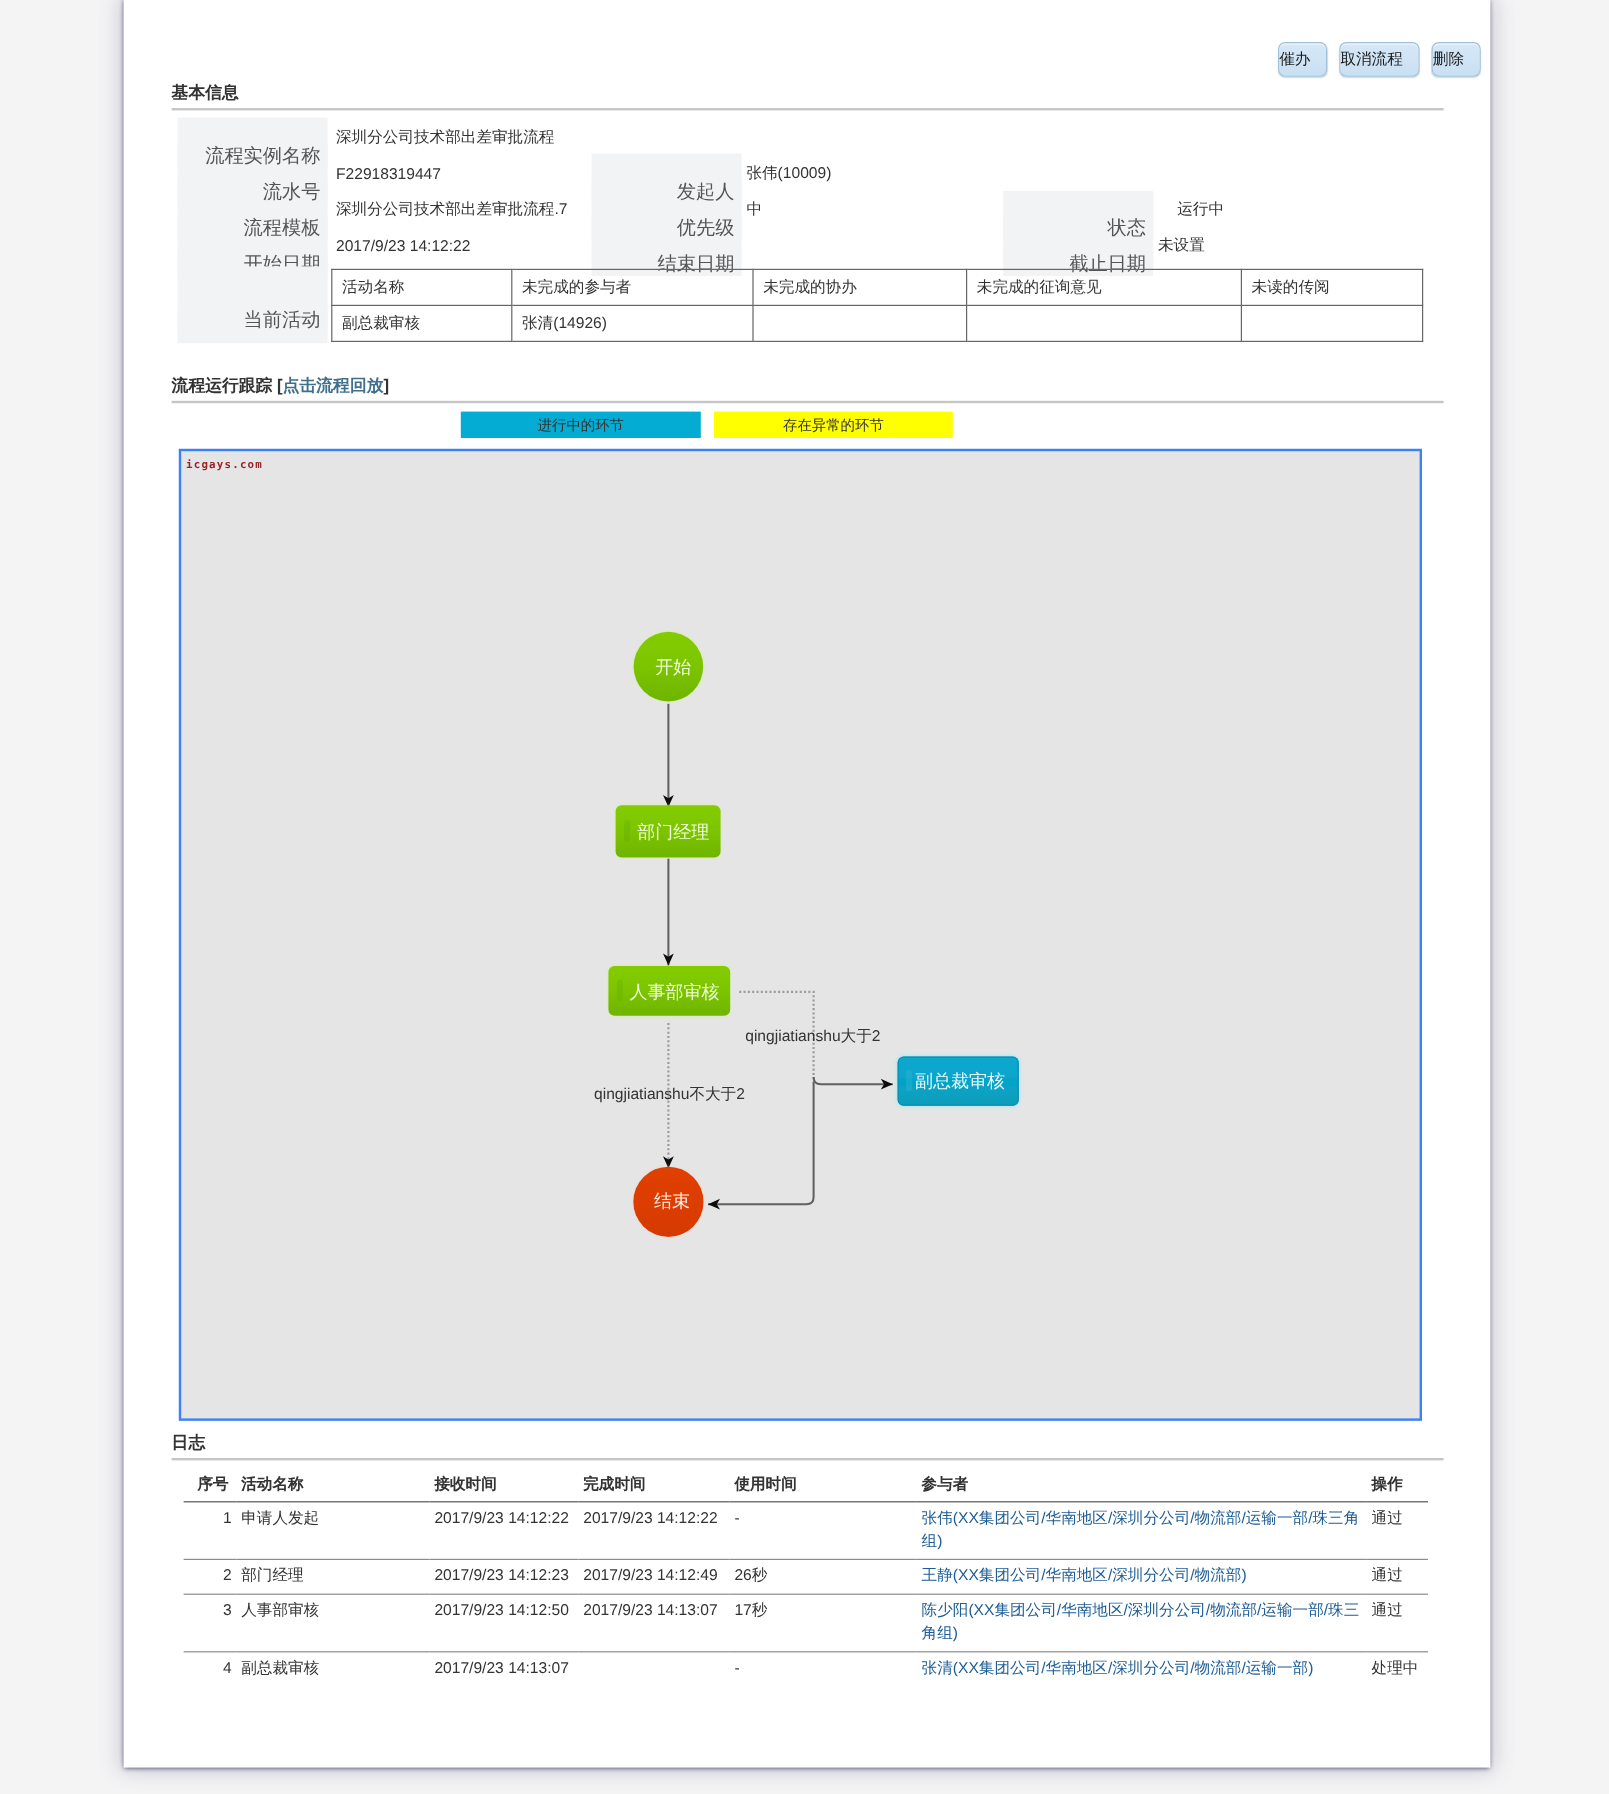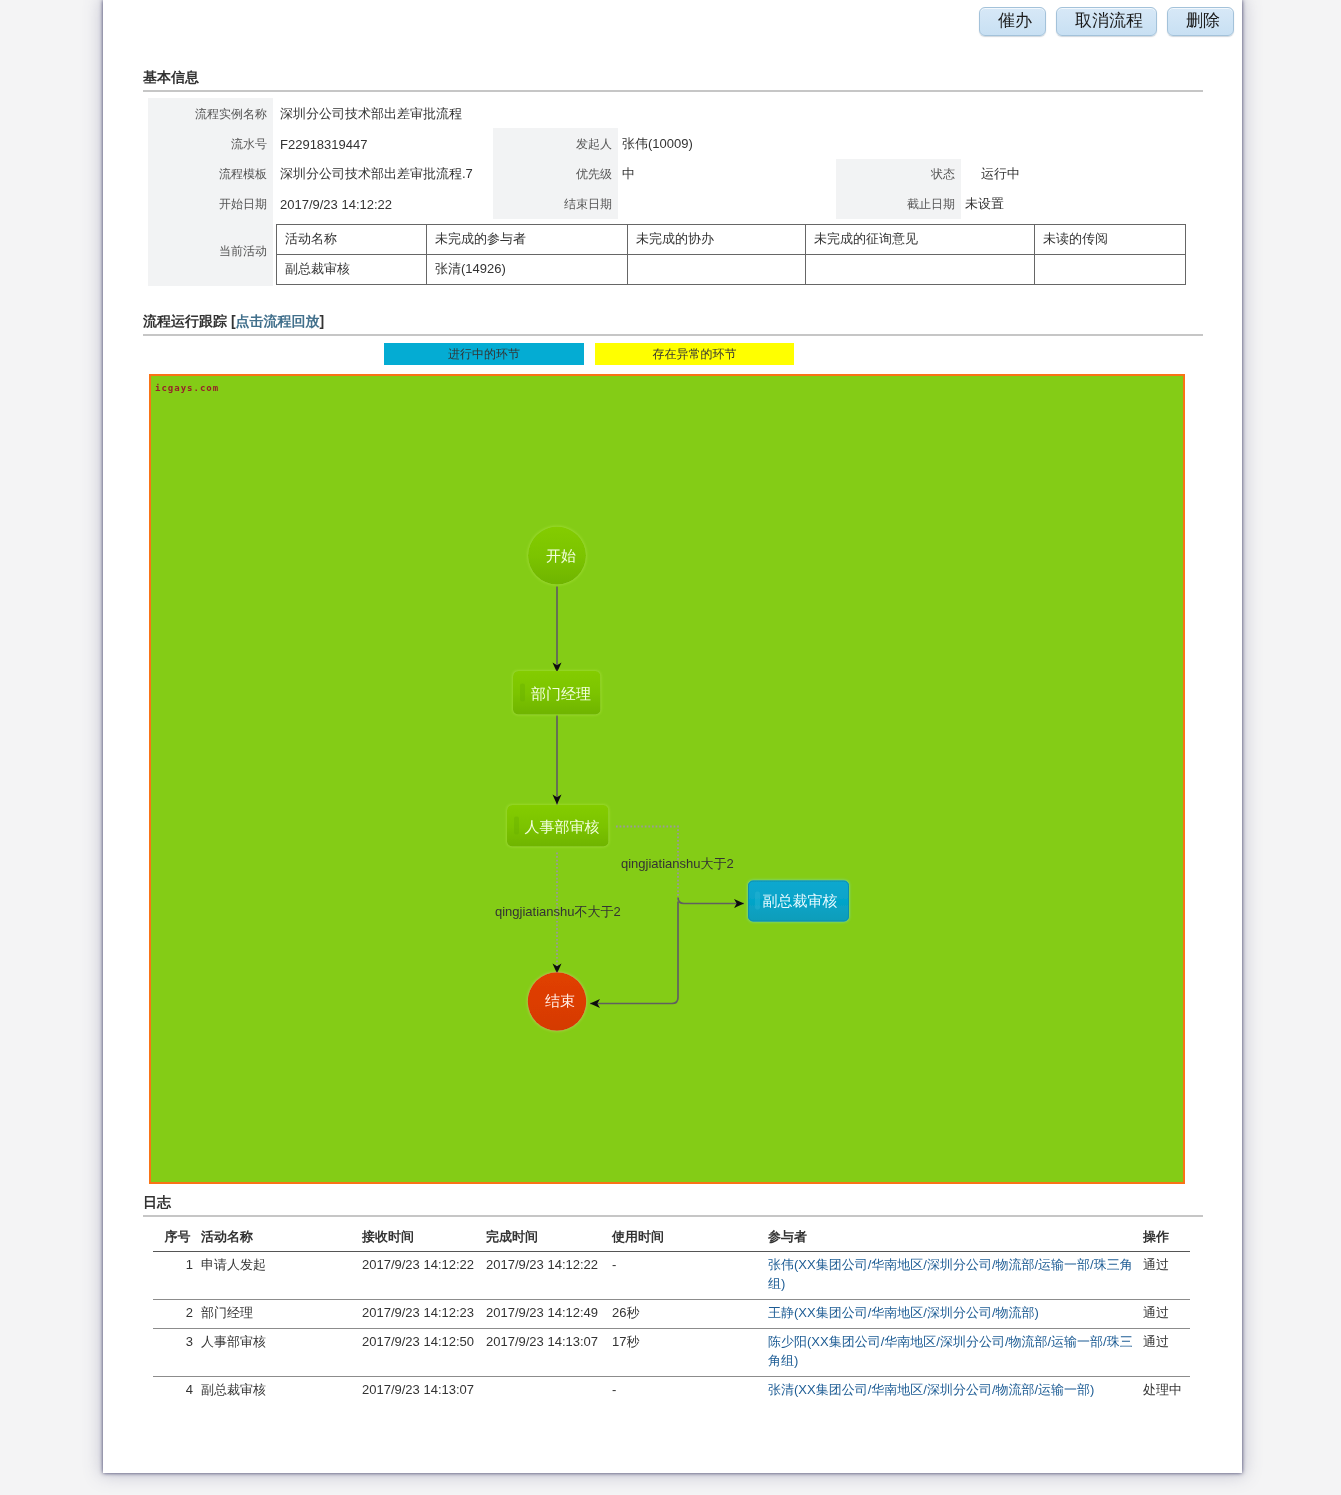--- a/index.html
+++ b/index.html
@@ -15,63 +15,64 @@
     box-shadow: 0 0 4px 0px rgba(30,30,80,0.85), 0 0 17px 2px rgba(90,90,130,0.30);
   }
 
   
   .toolbar{position:absolute;right:8px;top:7px;display:flex;gap:10px;}
   .btn{
     background:linear-gradient(#d7e8f7,#c8e0f3);
     border:1px solid #a3c2da;
     border-radius:6px;
     color:#1a1a1a;
-    font-size:17px;
+    font-size:13px;
     line-height:16px;
-    padding:5px 13px 6px 18px;
+    padding:5px 13px 6px 0;
     cursor:pointer;
     box-shadow: inset 0 1px 0 rgba(255,255,255,.7), 0 1px 1px rgba(160,175,190,.5);
+    margin-top: 28px;
   }
 
   
   .sec-title{
     position:absolute;
     font-size:14px;font-weight:bold;color:#333;
     white-space:nowrap;
   }
   .sec-title .lnk{color:#42708c;}
   .sec-title .brk{color:#333;font-weight:bold;}
   .sec-rule{position:absolute;height:2px;background:#c6c6c6;}
 
   
   .kv-label{
     position:absolute;background:#f2f3f4;color:#555;
-    font-size:12px;text-align:left;
+    font-size:16px;text-align:left;
     display:flex;align-items:center;justify-content:flex-end;
-    padding-right:6px;box-sizing:border-box;
+    padding-right:6px;box-sizing:border-box;margin-top:16px;
   }
   .kv-value{
     position:absolute;color:#333;font-size:13px;
     display:flex;align-items:center;
   }
   .gray-block{position:absolute;background:#f2f3f4;}
 
   
   .ca-table{position:absolute;border-collapse:collapse;font-size:13px;color:#333;}
   .ca-table td{border:1px solid #666;padding:5px 8px 6px 8px;height:19px;box-sizing:border-box;}
 
   
   .legend-bar{
     position:absolute;height:21px;line-height:21px;text-align:center;
     font-size:12px;color:#333;
   }
 
   
   .diagram{
-    position:absolute;border:2px solid #f97316;background:#84cc16;box-sizing:border-box;
+    position:absolute;border:2px solid #3b82f6;background:#e5e5e5;box-sizing:border-box;
   }
   .dgsvg{position:absolute;left:0;top:0;}
   .wm{position:absolute;z-index:2;left:4px;top:7px;color:#96222a;font-family:"DejaVu Sans Mono",monospace;font-size:9px;letter-spacing:1px;font-weight:bold;}
 
   
   .log-table{position:absolute;border-collapse:collapse;font-size:13px;color:#333;width:1037px;table-layout:fixed;}
   .log-table th{
     font-weight:bold;text-align:left;color:#333;font-size:13px;
     border-bottom:1px solid #555;padding:3px 4px 6px 4px;line-height:17px;
   }

